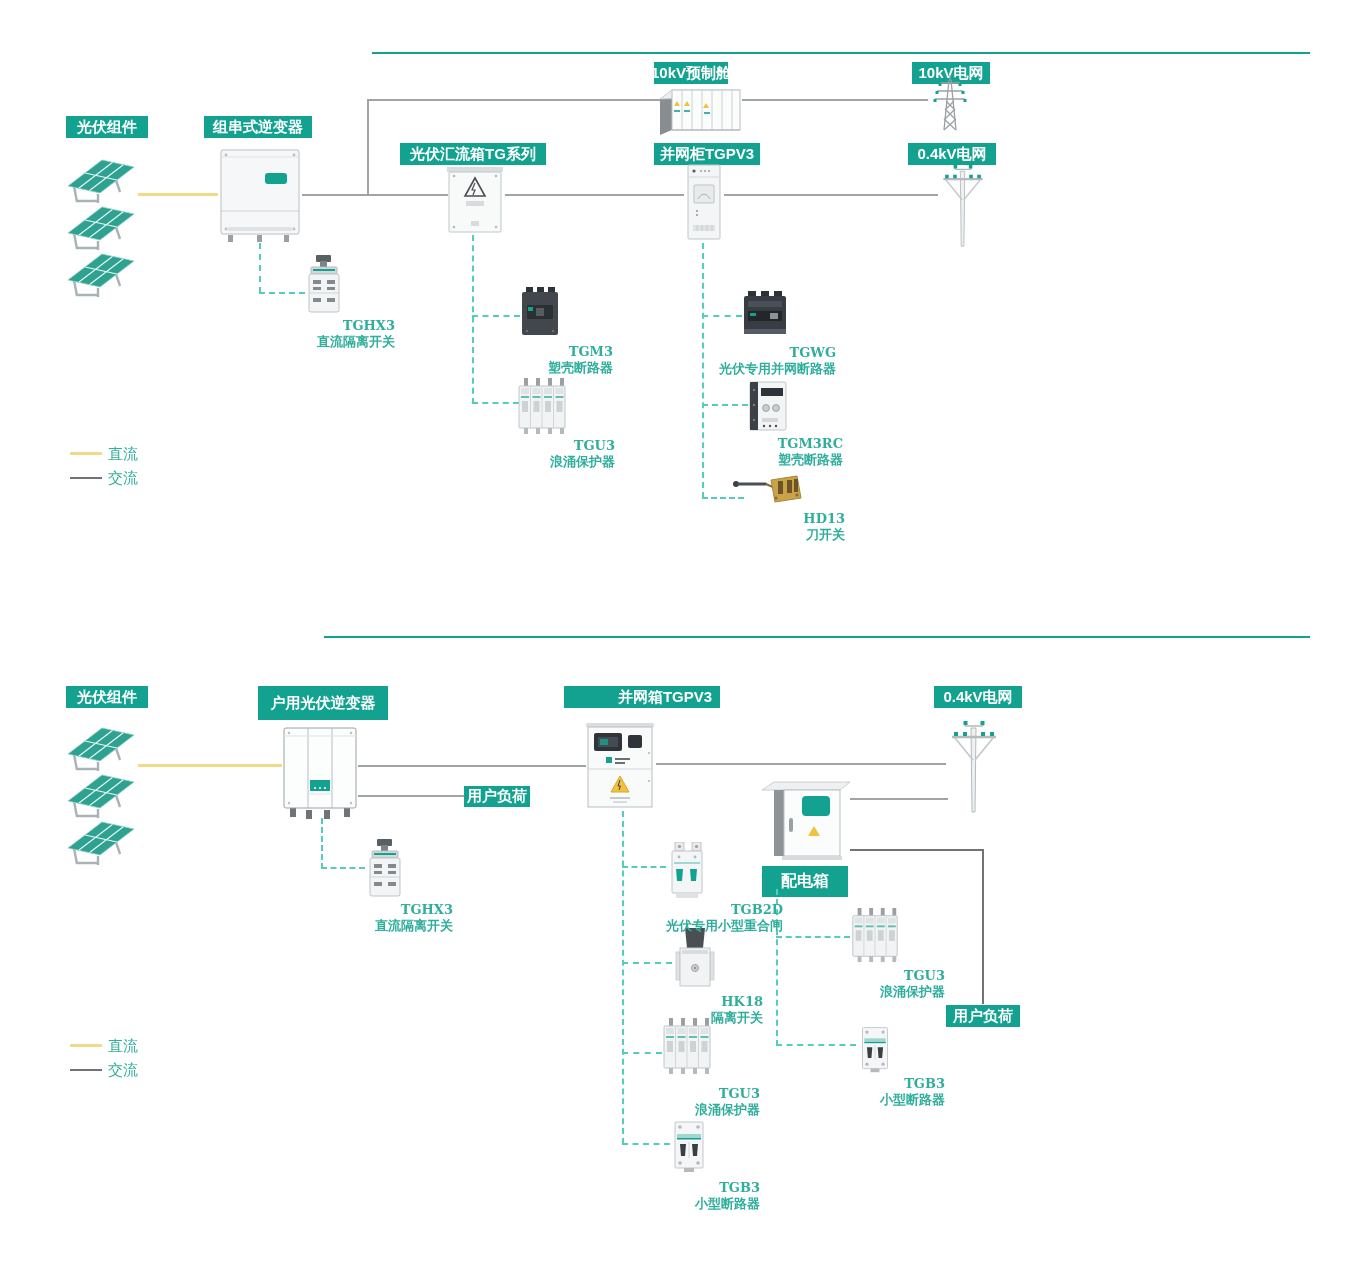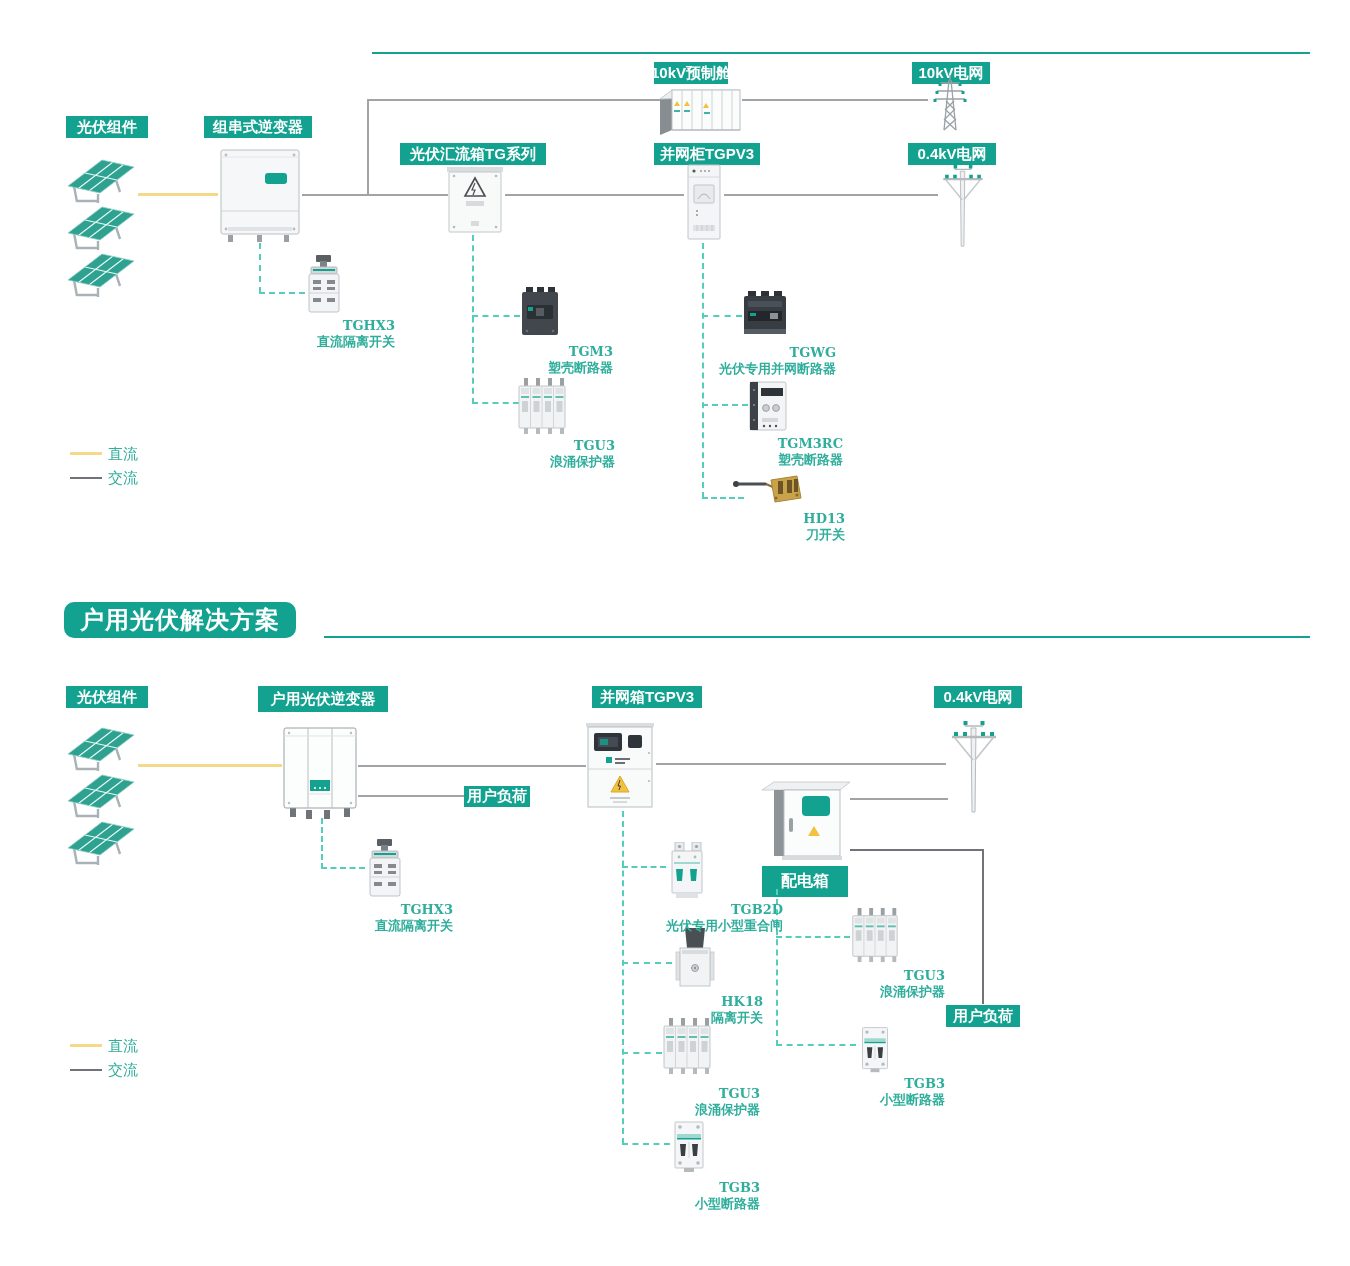--- a/index.html
+++ b/index.html
@@ -442,26 +442,25 @@
   <div class="cap" style="left:700px;top:511px;width:145px;">
     <div>HD13</div>
     <div>刀开关</div>
   </div>
 
   <div class="dcline" style="left:70px;top:452px;width:32px;"></div>
   <div class="legend-txt" style="left:108px;top:445px;">直流</div>
   <div class="hline dark" style="left:70px;top:477px;width:32px;"></div>
   <div class="legend-txt" style="left:108px;top:469px;">交流</div>
 
-  <div class="banner" style="left:64px;top:602px;line-height:36px;font-size:24px;">户用光伏解决方案</div>
   <div class="tline" style="left:324px;top:636px;width:986px;"></div>
 
   <div class="lbl" style="left:66px;top:686px;width:82px;height:22px;">光伏组件</div>
-  <div class="lbl" style="left:258px;top:686px;width:130px;height:26px;">户用光伏逆变器</div>
-  <div class="lbl" style="left:592px;top:686px;width:110px;height:22px;">并网箱TGPV3</div>
+  <div class="lbl" style="left:258px;top:686px;width:130px;height:34px;">户用光伏逆变器</div>
+  <div class="lbl" style="left:564px;top:686px;width:110px;height:22px;padding-left:46px;">并网箱TGPV3</div>
   <div class="lbl" style="left:934px;top:686px;width:88px;height:22px;">0.4kV电网</div>
   <div class="lbl" style="left:464px;top:786px;width:66px;height:21px;">用户负荷</div>
   <div class="lbl" style="left:762px;top:866px;width:86px;height:31px;font-size:16px;">配电箱</div>
   <div class="lbl" style="left:946px;top:1005px;width:74px;height:22px;">用户负荷</div>
 
   <div class="dcline" style="left:138px;top:764px;width:144px;"></div>
   <div class="hline" style="left:358px;top:765px;width:228px;"></div>
   <div class="hline" style="left:358px;top:795px;width:106px;"></div>
   <div class="hline" style="left:656px;top:763px;width:290px;"></div>
   <div class="hline" style="left:850px;top:798px;width:98px;"></div>

